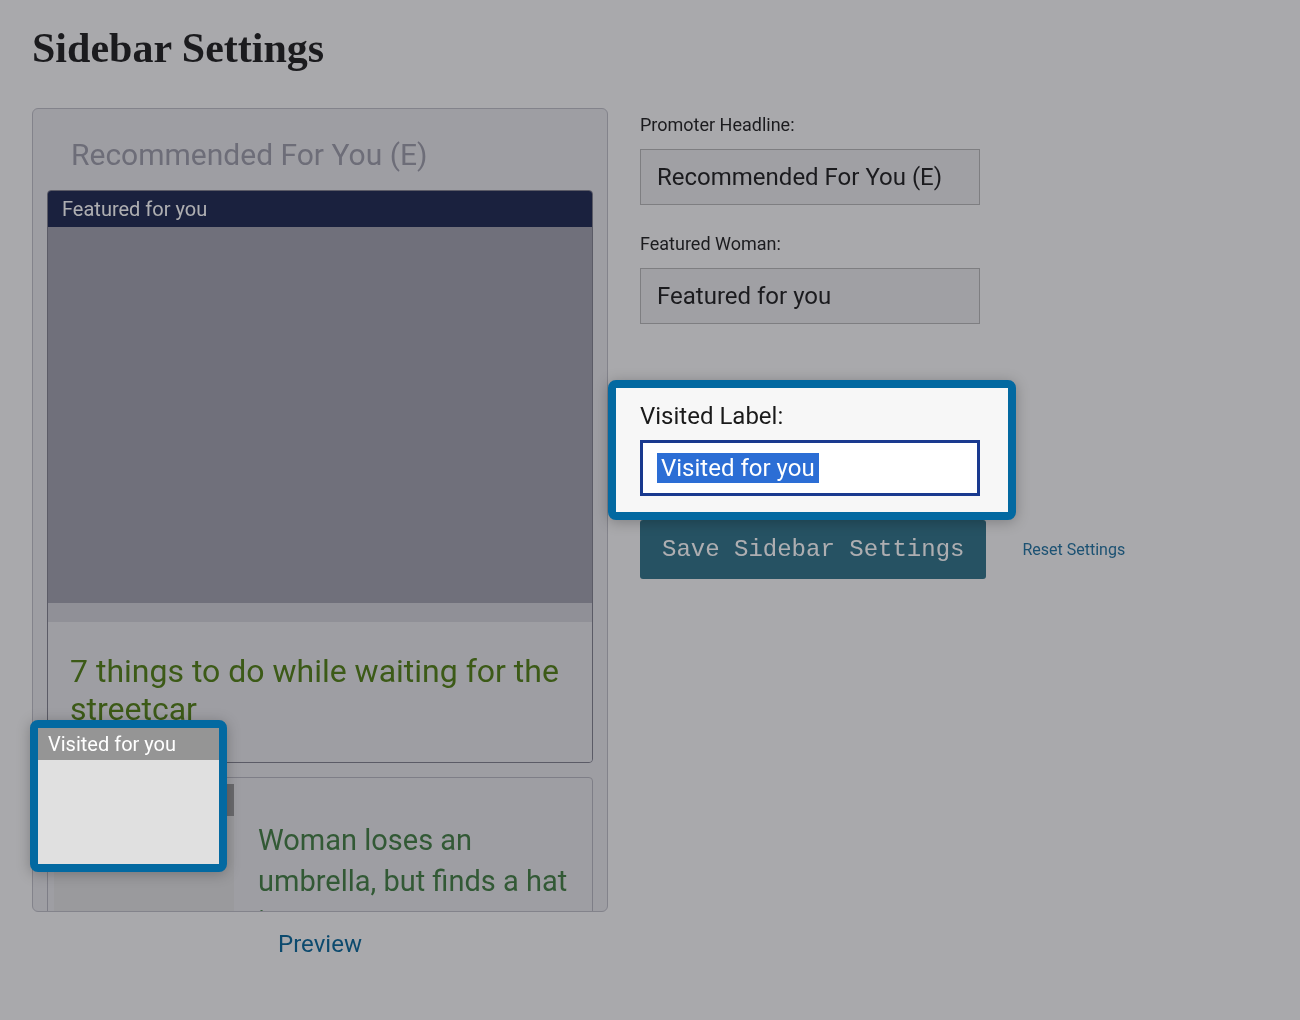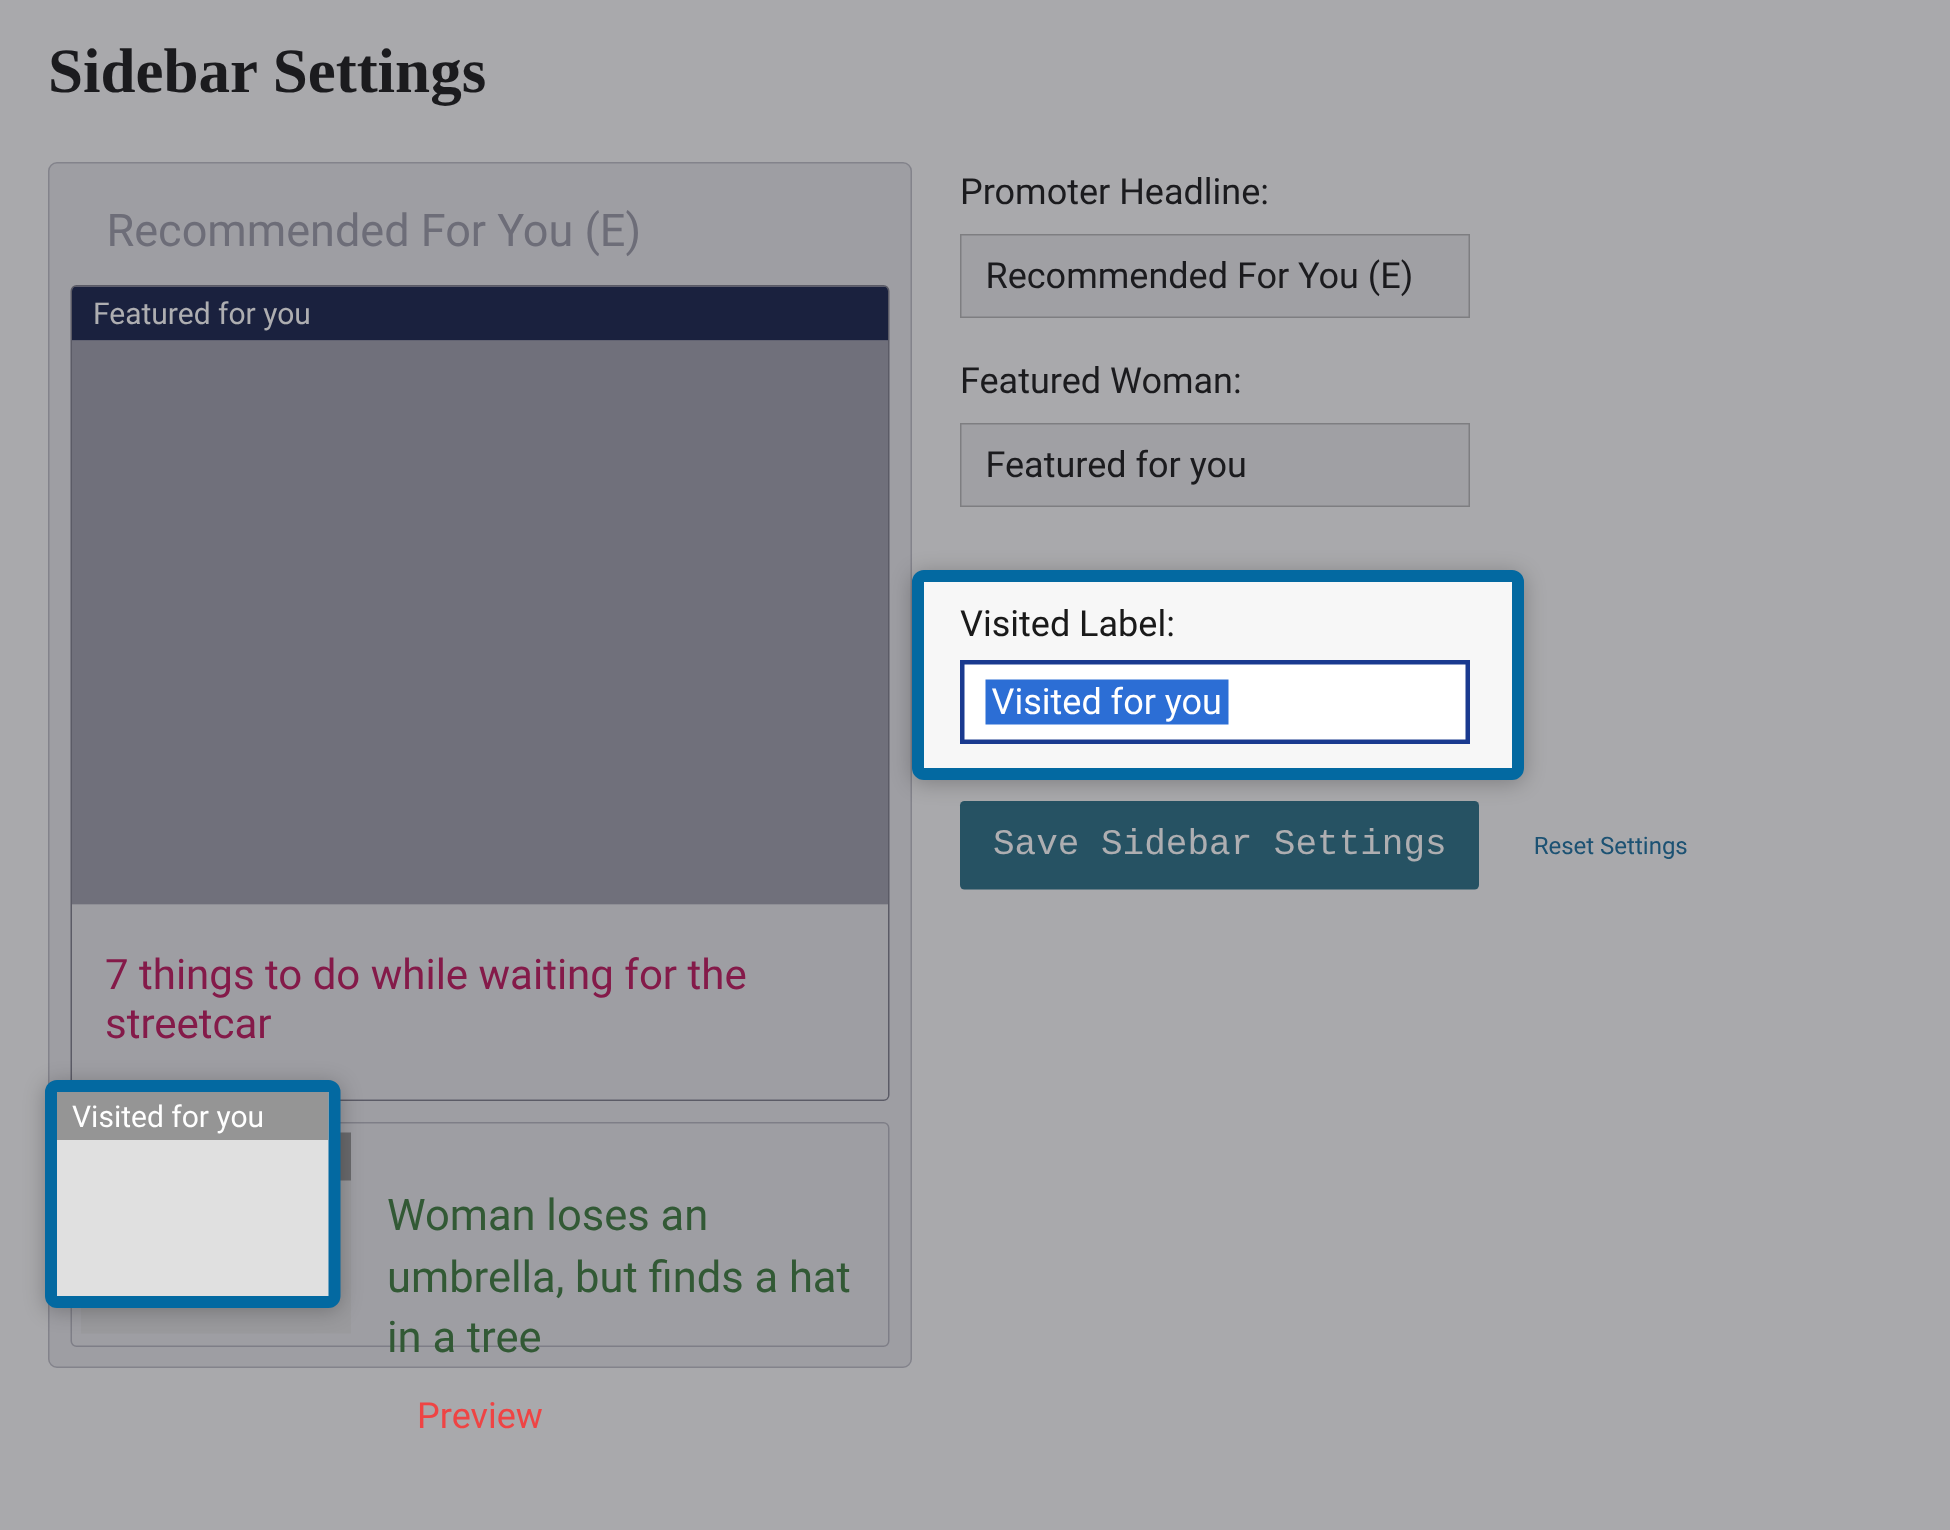--- a/index.html
+++ b/index.html
@@ -59,24 +59,25 @@
     background: #18234b;
     color: #fff;
     font-size: 20px;
     padding: 6px 14px;
   }
   .featured-img {
     height: 376px;
     background: #9f9fab;
   }
   .featured-title {
-    font-size: 28px;
-    color: #be185d;
+    font-size: 32px;
+    color: #4d7c0f;
     padding: 30px 22px 34px 22px;
     background: #e6e6ea;
+    margin-top: 19px;
   }
   .visited-card {
     margin: 14px 14px 0 14px;
     border: 1px solid #b5b5bd;
     border-radius: 4px;
     height: 150px;
     display: flex;
     background: #e6e6ea;
     position: relative;
   }
@@ -110,34 +111,34 @@
   }
   .card3-thumb {
     width: 180px;
     height: 28px;
     margin: 6px;
     background: #999999;
   }
   .preview-label {
     text-align: center;
     font-size: 24px;
-    color: #ef4444;
+    color: #0c4a6e;
     padding: 18px 0 0 0;
   }
   
   .form-col {
     width: 560px;
     padding-top: 6px;
   }
   .form-group {
     margin-bottom: 28px;
   }
   .form-label {
     display: block;
-    font-size: 24px;
+    font-size: 18px;
     color: #1a1a1a;
     margin-bottom: 14px;
   }
   .form-input {
     width: 340px;
     height: 56px;
     font-size: 24px;
     padding: 0 16px;
     border: 1px solid #b5b5b5;
     background: #e9e9eb;

